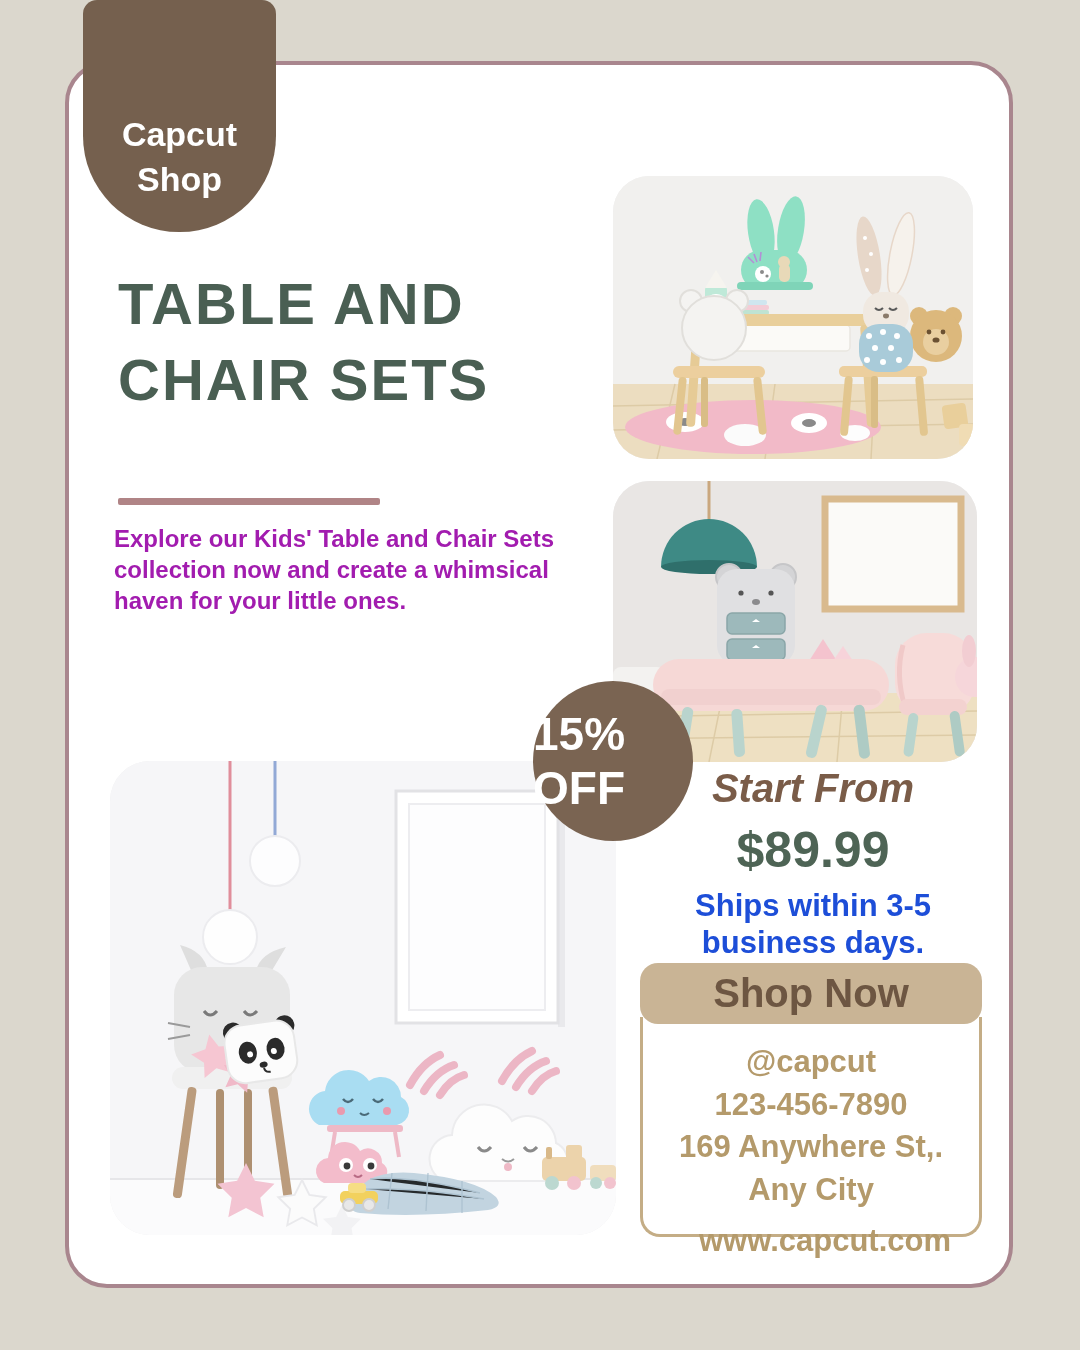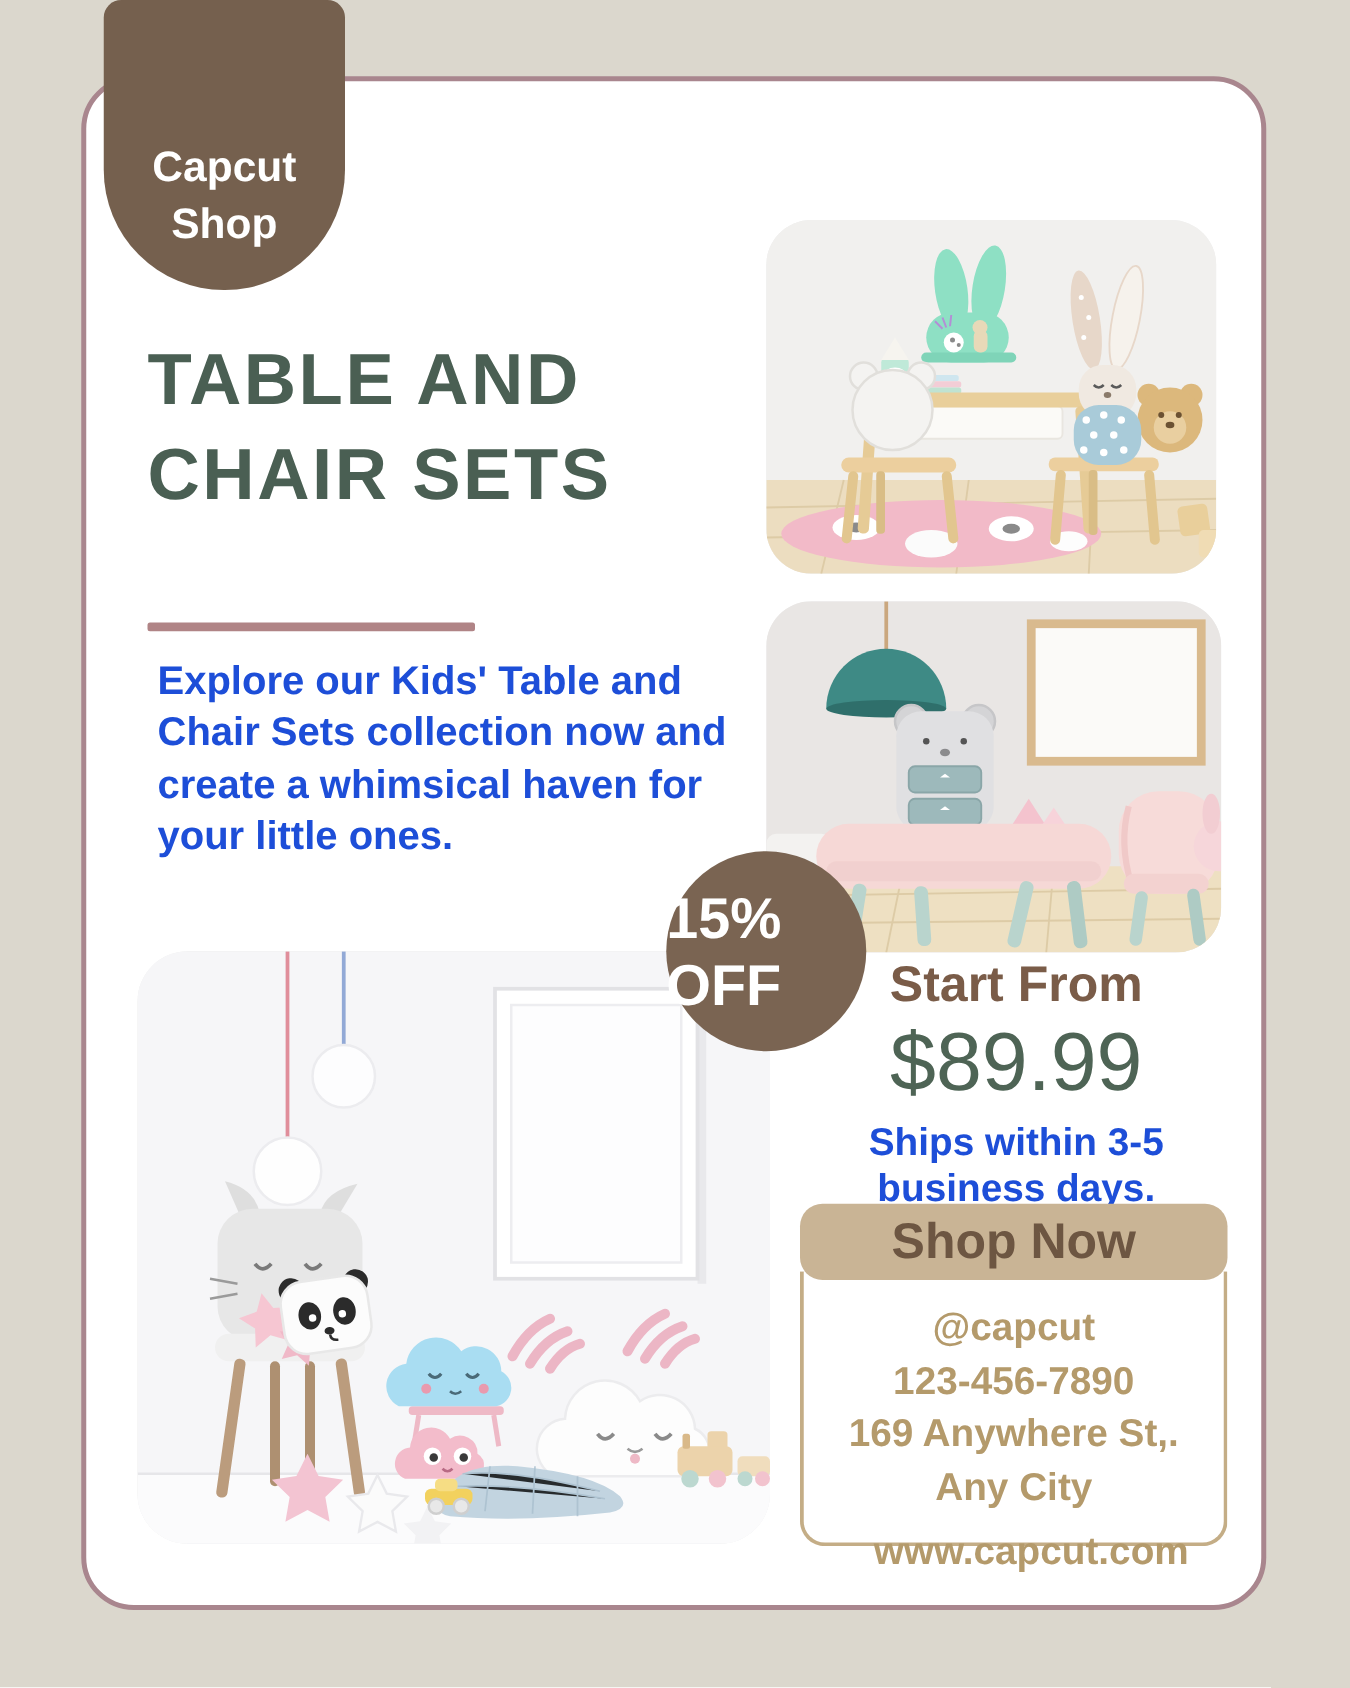--- a/index.html
+++ b/index.html
@@ -10,36 +10,36 @@
         border:4px solid #a9868e;border-radius:42px;box-sizing:border-box;}
 
   .shop-badge{position:absolute;left:83px;top:0;width:193px;height:232px;background:#75604e;
         border-radius:14px 14px 96px 96px;z-index:8;display:flex;flex-direction:column;
         align-items:center;justify-content:flex-end;padding-bottom:30px;box-sizing:border-box;}
   .shop-badge .line{color:#ffffff;font-size:34px;font-weight:700;line-height:1.32;text-align:center;}
 
   .headline{position:absolute;left:118px;top:266px;width:510px;color:#4a5f53;
         font-size:58px;font-weight:700;line-height:1.31;letter-spacing:2px;z-index:3;}
   .divider{position:absolute;left:118px;top:498px;width:262px;height:7px;background:#b08486;border-radius:2px;}
-  .description{position:absolute;left:126px;top:524px;width:494px;color:#1d4ed8;
-        font-size:32px;font-weight:600;line-height:1.29;z-index:3;}
+  .description{position:absolute;left:114px;top:524px;width:494px;color:#a21caf;
+        font-size:24px;font-weight:600;line-height:1.29;z-index:3;}
 
   .photo{position:absolute;overflow:hidden;z-index:2;background:#eee;}
   .photo svg{display:block;}
   .photo-top{left:613px;top:176px;width:360px;height:283px;border-radius:36px;}
   .photo-mid{left:613px;top:481px;width:364px;height:281px;border-radius:36px;}
   .photo-bottom{left:110px;top:761px;width:506px;height:474px;border-radius:40px;}
 
   .discount{position:absolute;left:533px;top:681px;width:160px;height:160px;border-radius:50%;
         background:#7a6452;z-index:9;display:flex;flex-direction:column;
         justify-content:center;color:#fff;font-size:46px;font-weight:700;line-height:1.18;}
 
   .pricing{position:absolute;left:648px;top:766px;width:330px;text-align:center;z-index:3;}
-  .pricing .label{color:#7a5c48;font-size:40px;font-weight:700;}
-  .pricing .price{color:#4e6455;font-size:66px;font-weight:400;}
+  .pricing .label{color:#7a5c48;font-size:40px;font-weight:700;font-style:italic;}
+  .pricing .price{color:#4e6455;font-size:50px;font-weight:700;margin-top:10px;}
   .pricing .shipping{color:#1d4ed8;font-size:31px;font-weight:700;line-height:1.2;margin-top:8px;}
 
   .shop-panel{position:absolute;left:640px;top:963px;width:342px;height:274px;z-index:4;}
   .shop-panel .header{position:relative;z-index:2;height:61px;background:#c9b495;border-radius:18px;
         display:flex;align-items:center;justify-content:center;color:#6d5642;font-size:40px;font-weight:700;cursor:pointer;}
   .shop-panel .box{position:absolute;left:0;right:0;top:54px;bottom:0;background:#fff;
         border:3px solid #c4ad86;border-top:none;border-radius:0 0 20px 20px;box-sizing:border-box;
         display:flex;flex-direction:column;align-items:center;justify-content:flex-start;padding-top:24px;}
   .contact-line{color:#b49a6b;font-size:31px;font-weight:700;line-height:1.12;text-align:center;margin:4px 0;}
   .contact-line.web{margin-top:12px;margin-left:28px;}

